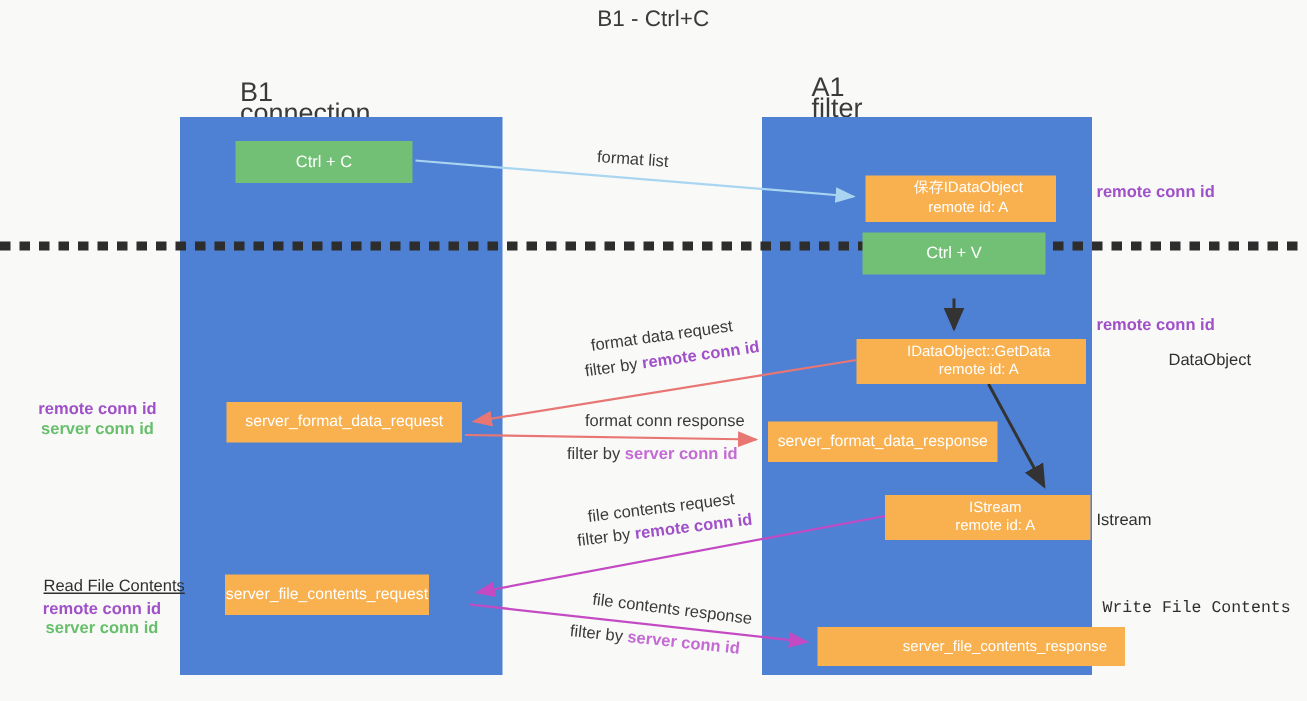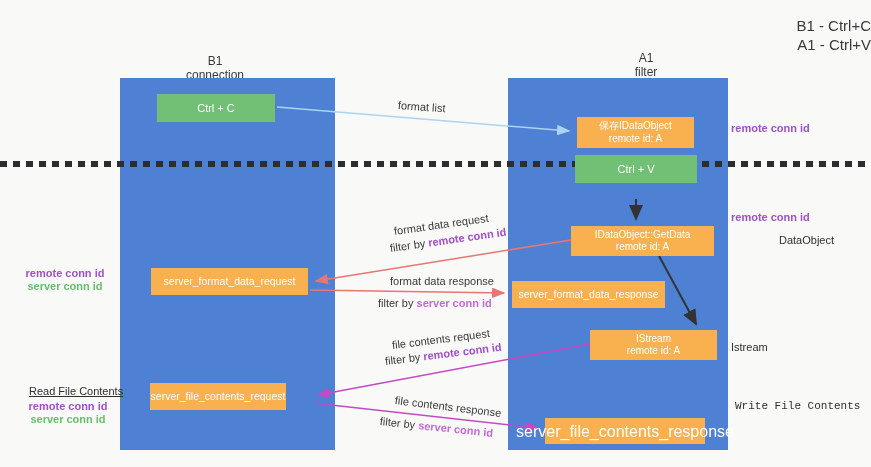--- a/index.html
+++ b/index.html
@@ -3,54 +3,53 @@
 <meta charset="utf-8">
 <style>
   html,body{margin:0;padding:0;background:#f9f9f8;}
   #stage{
     position:relative;width:871px;height:467px;overflow:hidden;
     background:#f9f9f8;
     font-family:"Liberation Sans","DejaVu Sans",sans-serif;
     color:#333;
   }
   .abs{position:absolute;}
-  #title{left:0;right:0;top:16px;text-align:right;font-size:15px;line-height:19px;color:#3a3a3a;}
-  .col-header{text-align:center;font-size:12px;line-height:14px;color:#3a3a3a;}
+  #title{left:0;right:0;top:3px;text-align:center;font-size:15px;line-height:19px;color:#3a3a3a;}
+  .col-header{font-size:18px;line-height:14px;color:#3a3a3a;}
   .column{background:#4e80d4;}
   .box{
     display:flex;flex-direction:column;align-items:center;justify-content:center;
     color:#ffffff;text-align:center;font-size:11px;line-height:13px;
   }
   .box.green{background:#72c075;}
   .box.orange{background:#f9b04e;}
-  .box.small{font-size:10px;line-height:12.5px;}
+  .box.small{font-size:10px;line-height:12.5px;padding-left:10px;}
   svg{position:absolute;left:0;top:0;}
   .flow-label{font-size:11px;color:#3a3a3a;white-space:nowrap;transform-origin:left center;}
   .note{font-size:11px;white-space:nowrap;}
   .note.black{color:#2f2f2f;}
   .purple-b{color:#a050c8;font-weight:bold;}
   .orchid-b{color:#c46ad4;font-weight:bold;}
   .green-b{color:#67bf6b;font-weight:bold;}
   .pair{text-align:center;font-size:11px;line-height:13px;font-weight:bold;white-space:nowrap;}
 </style>
 </head>
 <body>
 
 <div id="stage">
 
   <div id="title" class="abs">
     <div>B1 - Ctrl+C</div>
-    <div>A1 - Ctrl+V</div>
   </div>
 
   <div class="abs col-header" style="left:160px;top:54px;width:110px;">
     <div>B1</div>
     <div>connection</div>
   </div>
-  <div class="abs col-header" style="left:591px;top:51px;width:110px;">
+  <div class="abs col-header" style="left:541px;top:51px;width:110px;">
     <div>A1</div>
     <div>filter</div>
   </div>
 
   <div class="abs column" style="left:120px;top:78px;width:215px;height:372px;"></div>
   <div class="abs column" style="left:508px;top:78px;width:220px;height:372px;"></div>
 
   <svg width="871" height="467" viewBox="0 0 871 467">
     <defs>
       <marker id="m-blue" markerWidth="9" markerHeight="7" refX="8" refY="3.5" orient="auto">
@@ -112,32 +111,32 @@
 
   <div class="abs box orange small" style="left:590px;top:330px;width:127px;height:30px;">
     <span>IStream</span>
     <span>remote id: A</span>
   </div>
 
   <div class="abs box orange" style="left:150px;top:383px;width:136px;height:27px;font-size:10.5px;">
     <span>server_file_contents_request</span>
   </div>
 
-  <div class="abs box orange" style="left:545px;top:418px;width:160px;height:26px;font-size:16px;">
+  <div class="abs box orange" style="left:545px;top:418px;width:160px;height:26px;font-size:10px;padding-left:45px;">
     <span>server_file_contents_response</span>
   </div>
 
   <div class="abs flow-label" style="left:398px;top:99px;transform:rotate(4deg);">format list</div>
 
   <div class="abs flow-label" style="left:394px;top:225px;transform:rotate(-8deg);">format data request</div>
   <div class="abs flow-label" style="left:390px;top:242px;transform:rotate(-8deg);">
     <span>filter by </span><span class="purple-b">remote conn id</span>
   </div>
 
-  <div class="abs flow-label" style="left:390px;top:275px;">format data response</div>
+  <div class="abs flow-label" style="left:390px;top:275px;">format conn response</div>
   <div class="abs flow-label" style="left:378px;top:297px;">
     <span>filter by </span><span class="orchid-b">server conn id</span>
   </div>
 
   <div class="abs flow-label" style="left:392px;top:339px;transform:rotate(-7deg);">file contents request</div>
   <div class="abs flow-label" style="left:385px;top:355px;transform:rotate(-7deg);">
     <span>filter by </span><span class="purple-b">remote conn id</span>
   </div>
 
   <div class="abs flow-label" style="left:395px;top:394px;transform:rotate(7deg);">file contents response</div>

